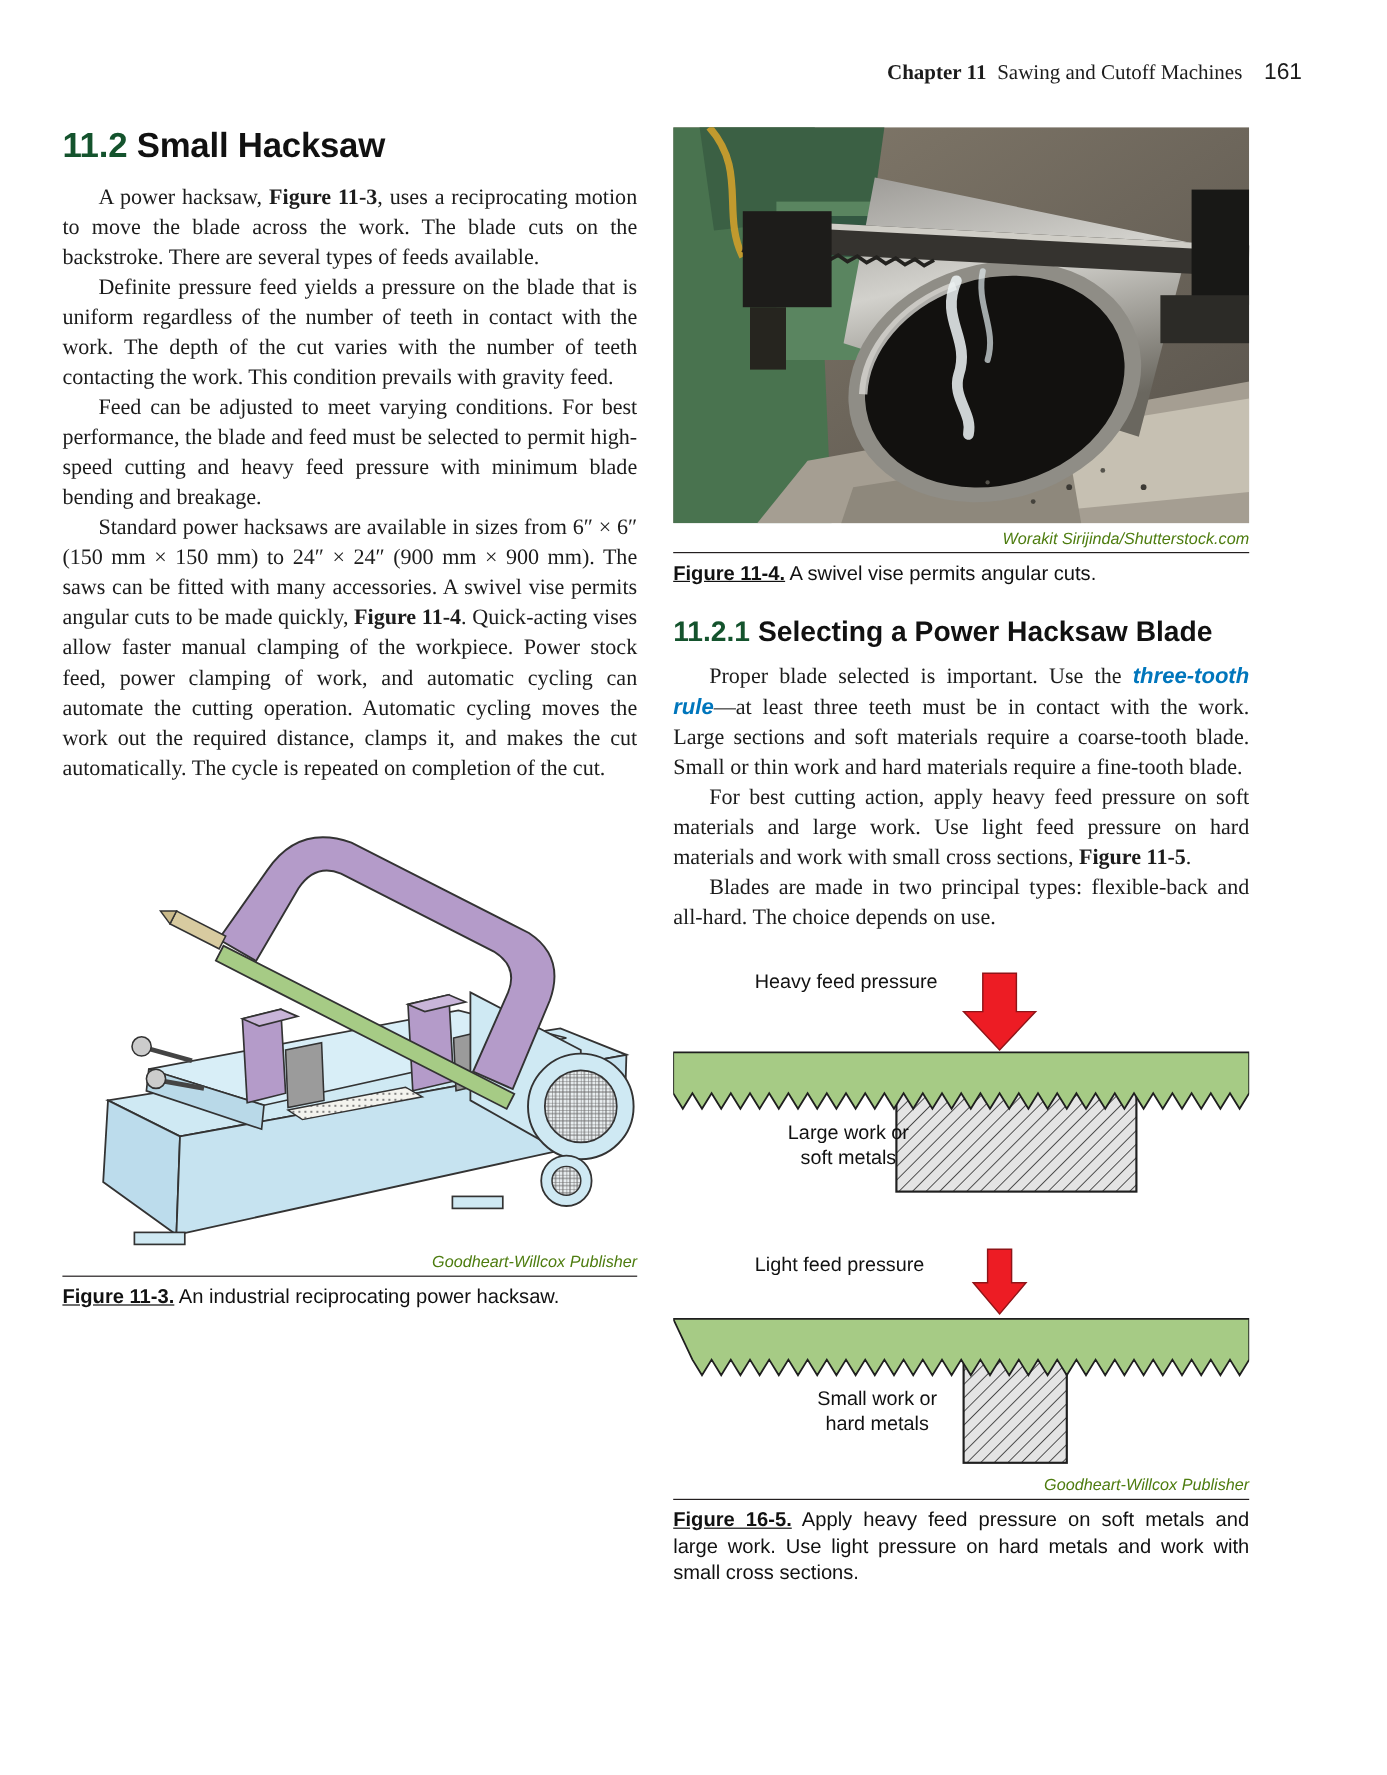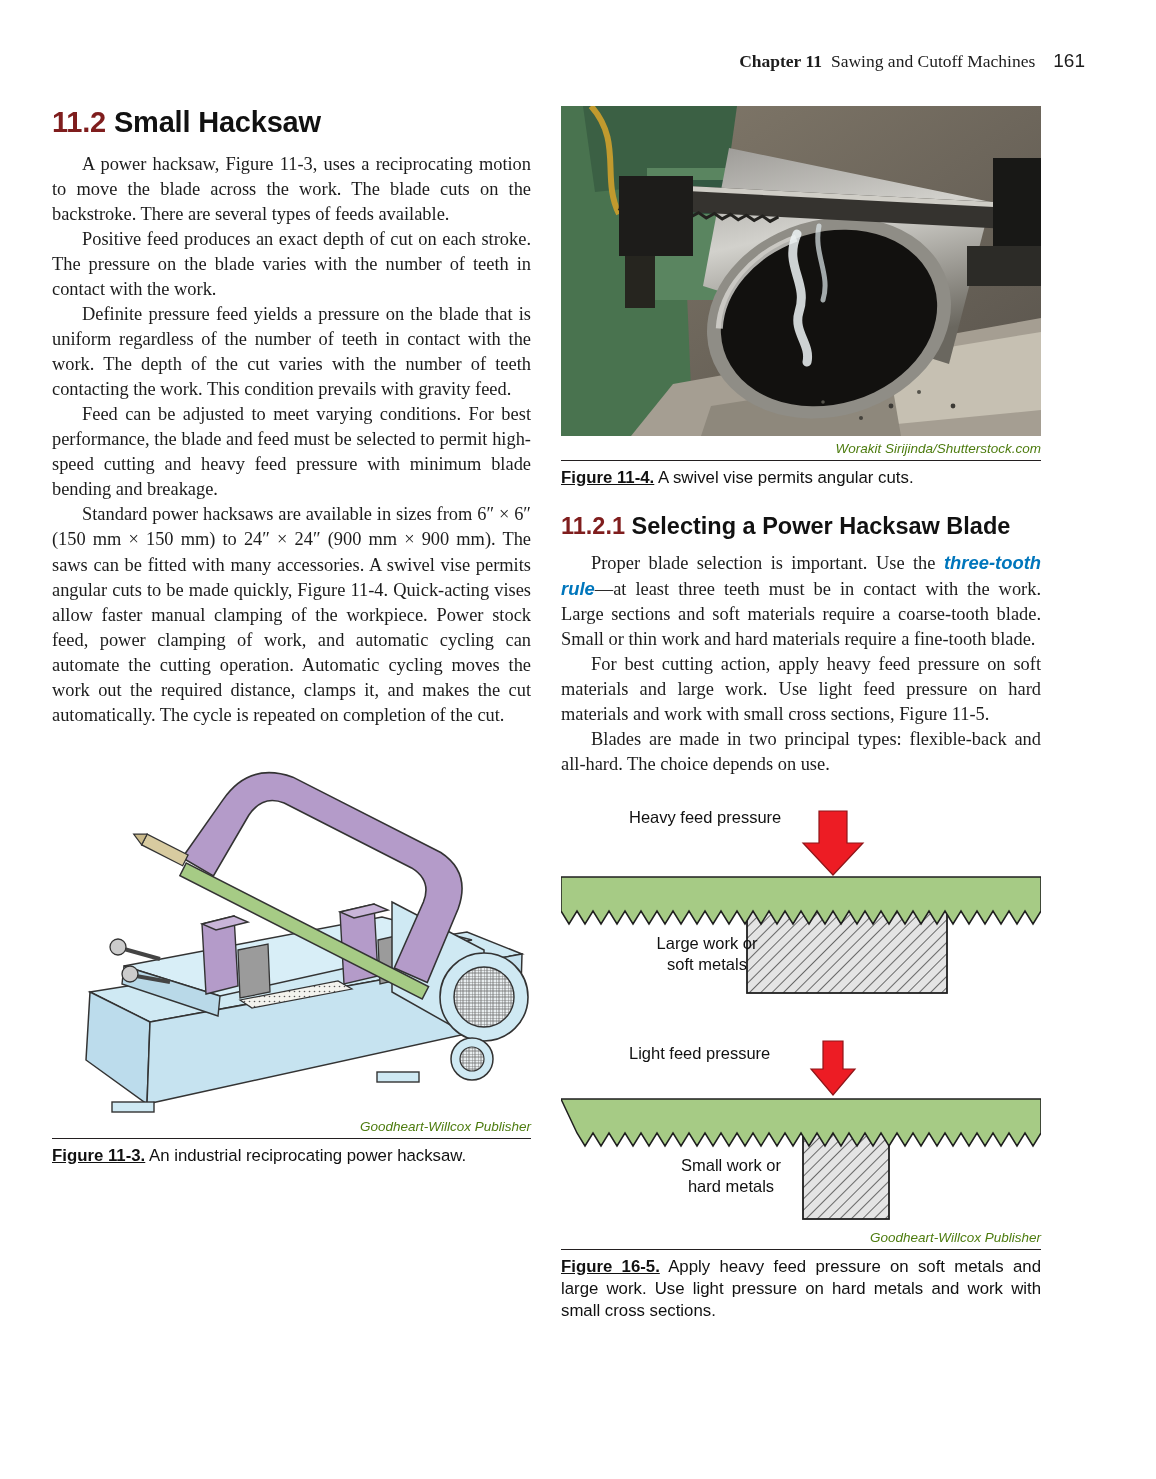--- a/index.html
+++ b/index.html
@@ -25,26 +25,26 @@
   .col-right { width:480px; }
 
   h2.section-heading {
     font-family:"Liberation Sans", sans-serif; font-size:29px; font-weight:bold;
     margin-bottom:13px; letter-spacing:-0.2px; color:#111;
   }
   h3.subsection-heading {
     font-family:"Liberation Sans", sans-serif; font-size:23.5px; font-weight:bold;
     margin:24px 0 10px; color:#111;
   }
-  .sec-num { color:#7f1d1d; }
+  .sec-num { color:#14532d; }
 
   .body-para {
     font-size:18.4px; line-height:1.36; text-align:justify; text-indent:30px;
   }
-  .figref { font-weight:normal; }
+  .figref { font-weight:bold; }
   .term {
     font-family:"Liberation Sans", sans-serif; font-weight:bold; font-style:italic;
     color:#0076bc;
   }
 
   .figure { margin-top:26px; }
   .figure svg { display:block; }
   .credit {
     font-family:"Liberation Sans", sans-serif; font-style:italic; font-size:13.5px;
     color:#4d7c0f; text-align:right; margin:5px 0 4px;
@@ -75,21 +75,20 @@
   <div class="columns">
 
     <div class="col-left">
       <h2 class="section-heading">
         <span class="sec-num">11.2</span>
         <span>Small Hacksaw</span>
       </h2>
 
       <div>
           <p class="body-para"><span>A power hacksaw, </span><span class="figref">Figure 11-3</span><span>, uses a reciprocating motion to move the blade across the work. The blade cuts on the backstroke. There are several types of feeds available.</span></p>
-          <p class="body-para"><span>Positive feed produces an exact depth of cut on each stroke. The pressure on the blade varies with the number of teeth in contact with the work.</span></p>
           <p class="body-para"><span>Definite pressure feed yields a pressure on the blade that is uniform regardless of the number of teeth in contact with the work. The depth of the cut varies with the number of teeth contacting the work. This condition prevails with gravity feed.</span></p>
           <p class="body-para"><span>Feed can be adjusted to meet varying conditions. For best performance, the blade and feed must be selected to permit high-speed cutting and heavy feed pressure with minimum blade bending and breakage.</span></p>
           <p class="body-para"><span>Standard power hacksaws are available in sizes from 6″ × 6″ (150 mm × 150 mm) to 24″ × 24″ (900 mm × 900 mm). The saws can be fitted with many accessories. A swivel vise permits angular cuts to be made quickly, </span><span class="figref">Figure 11-4</span><span>. Quick-acting vises allow faster manual clamping of the workpiece. Power stock feed, power clamping of work, and automatic cycling can automate the cutting operation. Automatic cycling moves the work out the required distance, clamps it, and makes the cut automatically. The cycle is repeated on completion of the cut.</span></p>
         </div>
 
       <div class="figure">
         <svg width="479" height="360" viewBox="0 0 479 360" aria-label="industrial power hacksaw line drawing">
           <defs>
             <pattern id="grid" width="6" height="6" patternUnits="userSpaceOnUse">
               <rect width="6" height="6" fill="#e9eef0"></rect>
@@ -211,21 +210,21 @@
           <span>A swivel vise permits angular cuts.</span>
         </div>
       </div>
 
       <h3 class="subsection-heading">
         <span class="sec-num">11.2.1</span>
         <span>Selecting a Power Hacksaw Blade</span>
       </h3>
 
       <div>
-          <p class="body-para"><span>Proper blade selection is important. Use the </span><span class="term">three-tooth rule</span><span>—at least three teeth must be in contact with the work. Large sections and soft materials require a coarse-tooth blade. Small or thin work and hard materials require a fine-tooth blade.</span></p>
+          <p class="body-para"><span>Proper blade selected is important. Use the </span><span class="term">three-tooth rule</span><span>—at least three teeth must be in contact with the work. Large sections and soft materials require a coarse-tooth blade. Small or thin work and hard materials require a fine-tooth blade.</span></p>
           <p class="body-para"><span>For best cutting action, apply heavy feed pressure on soft materials and large work. Use light feed pressure on hard materials and work with small cross sections, </span><span class="figref">Figure 11-5</span><span>.</span></p>
           <p class="body-para"><span>Blades are made in two principal types: flexible-back and all-hard. The choice depends on use.</span></p>
         </div>
 
       <div class="figure diagram-wrap">
         <svg width="480" height="418" viewBox="0 0 480 418" aria-label="feed pressure diagram">
           <defs>
             <pattern id="hatch" width="8" height="8" patternUnits="userSpaceOnUse" patternTransform="rotate(45)">
               <rect width="8" height="8" fill="#e4e4e4"></rect>
               <line x1="0" y1="0" x2="0" y2="8" stroke="#4a4a4a" stroke-width="1.6"></line>

